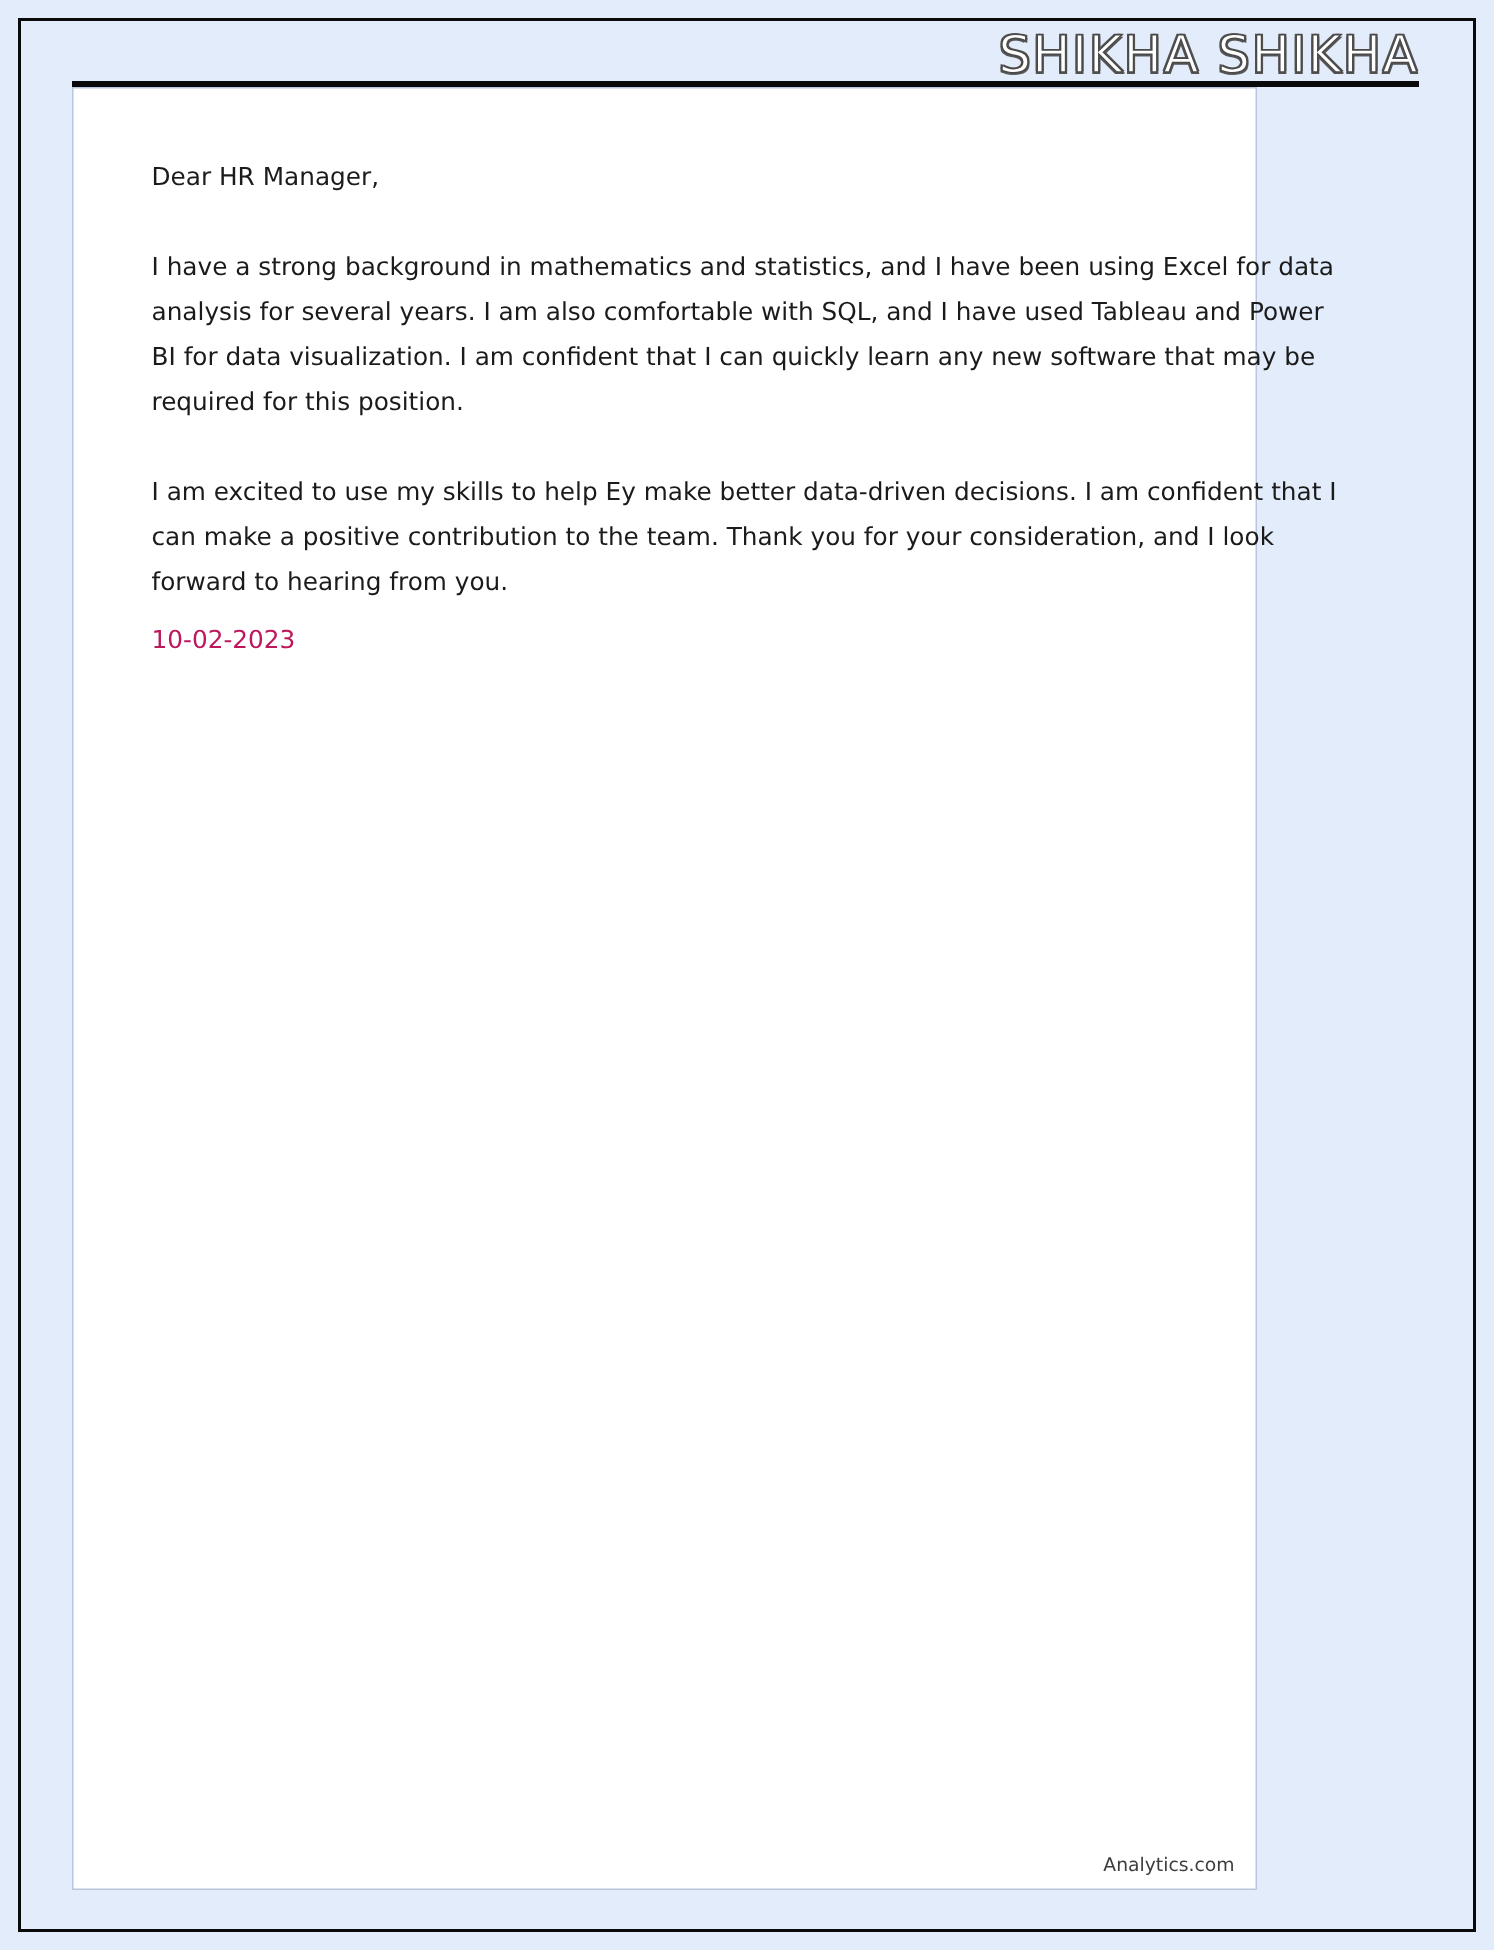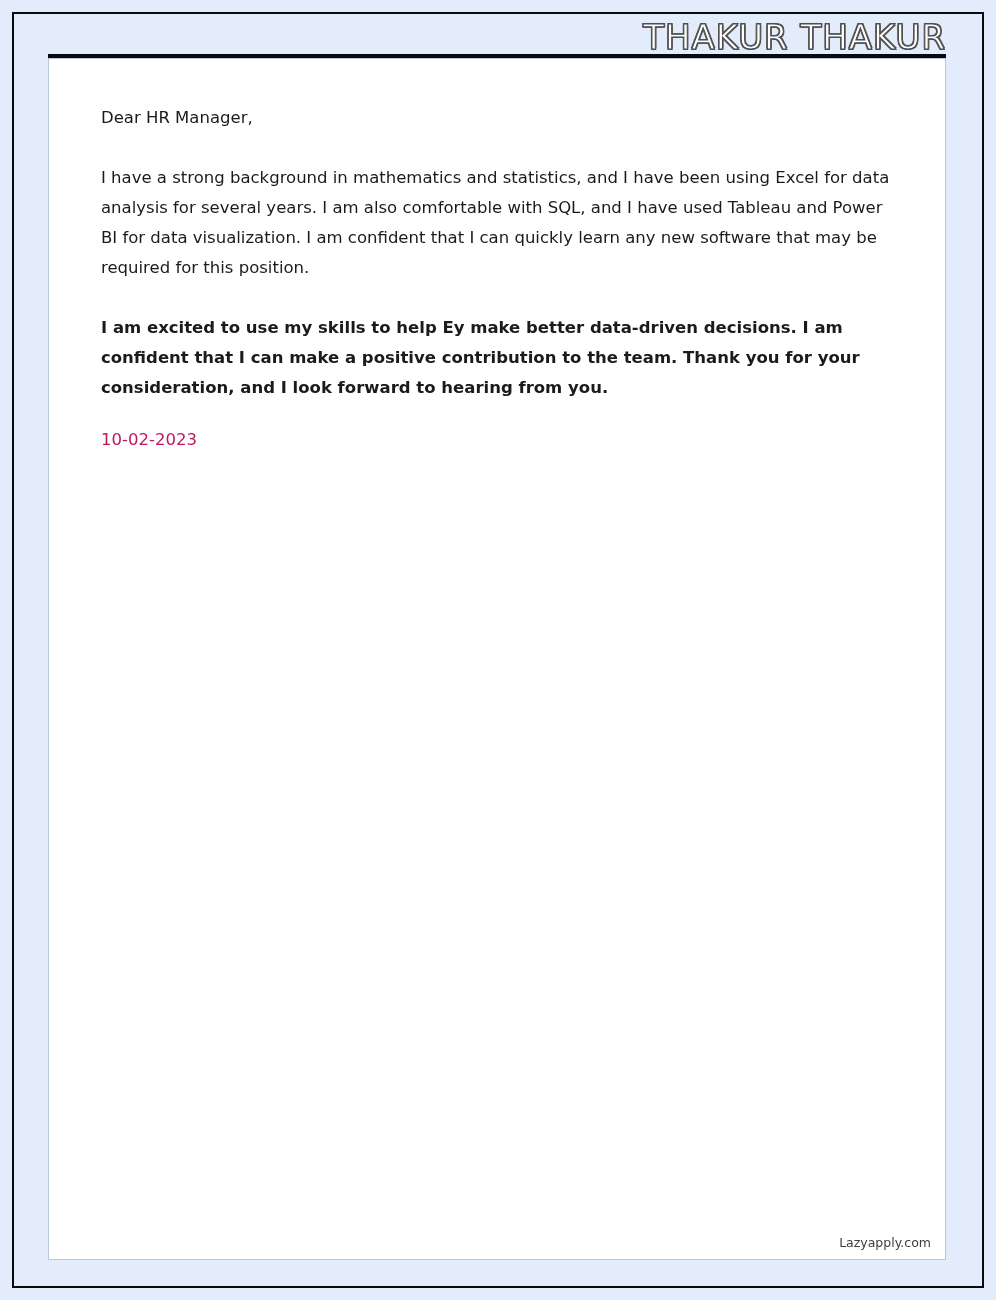--- a/index.html
+++ b/index.html
@@ -62,42 +62,41 @@
     left: 48px;
     right: 50px;
     top: 54px;
     height: 4px;
     background: #0a0a0a;
   }
   .sheet {
     position: absolute;
     left: 48px;
     top: 58px;
-    width: 898px;
+    width: 790px;
     height: 1202px;
     background: #ffffff;
     border: 1px solid #b9c6dd;
     box-sizing: border-box;
   }
   .body-text {
     position: absolute;
     left: 52px;
     top: 44px;
     width: 796px;
     font-family: "DejaVu Sans", sans-serif;
     font-size: 16.5px;
     line-height: 30px;
     color: #1b1b1b;
   }
   .para {
     margin: 0 0 30px 0;
   }
   .para.last-para {
-    margin-bottom: 22px;
-    font-weight: bold;
+    margin-bottom: 9px;
   }
   .date {
     margin: 0;
     color: #be185d;
     font-size: 16.5px;
     line-height: 30px;
   }
   .footer {
     position: absolute;
     right: 14px;
@@ -108,31 +107,31 @@
   }
 </style>
 </head>
 <body>
 
 <div class="page">
 
   <div class="outer-border"></div>
 
   <div class="header">
-    <div class="header-name">THAKUR THAKUR</div>
+    <div class="header-name">SHIKHA SHIKHA</div>
   </div>
 
   <div class="rule"></div>
 
   <div class="sheet">
 
     <div class="body-text">
       <p class="para">Dear HR Manager,</p>
       <p class="para">I have a strong background in mathematics and statistics, and I have been using Excel for data analysis for several years. I am also comfortable with SQL, and I have used Tableau and Power BI for data visualization. I am confident that I can quickly learn any new software that may be required for this position.</p>
       <p class="para last-para">I am excited to use my skills to help Ey make better data-driven decisions. I am confident that I can make a positive contribution to the team. Thank you for your consideration, and I look forward to hearing from you.</p>
       <p class="date">10-02-2023</p>
     </div>
 
-    <div class="footer">Lazyapply.com</div>
+    <div class="footer">Analytics.com</div>
 
   </div>
 
 </div>
 
 </body></html>

